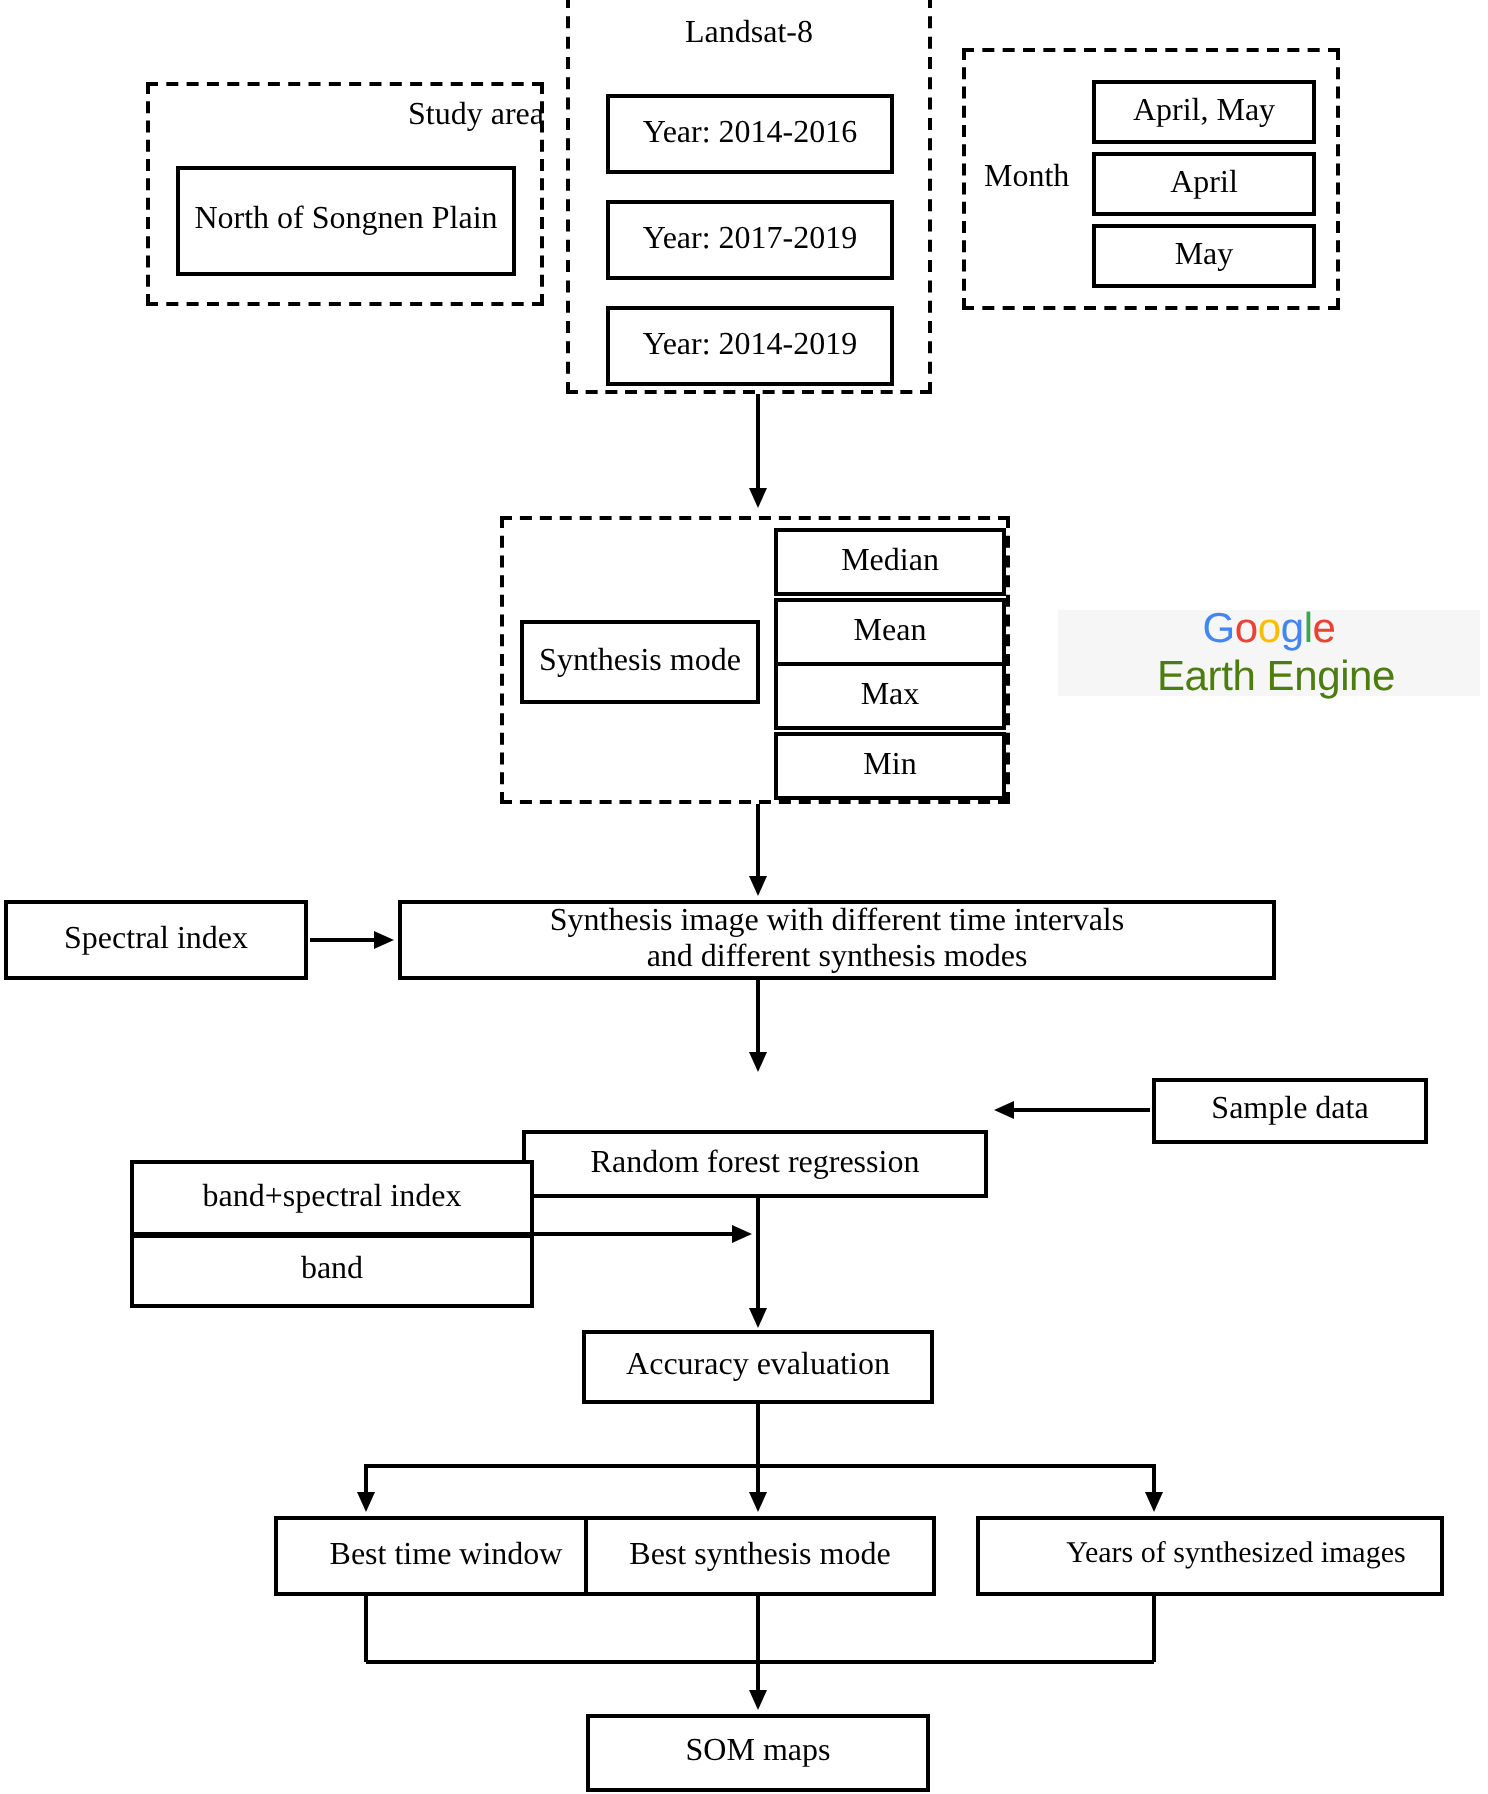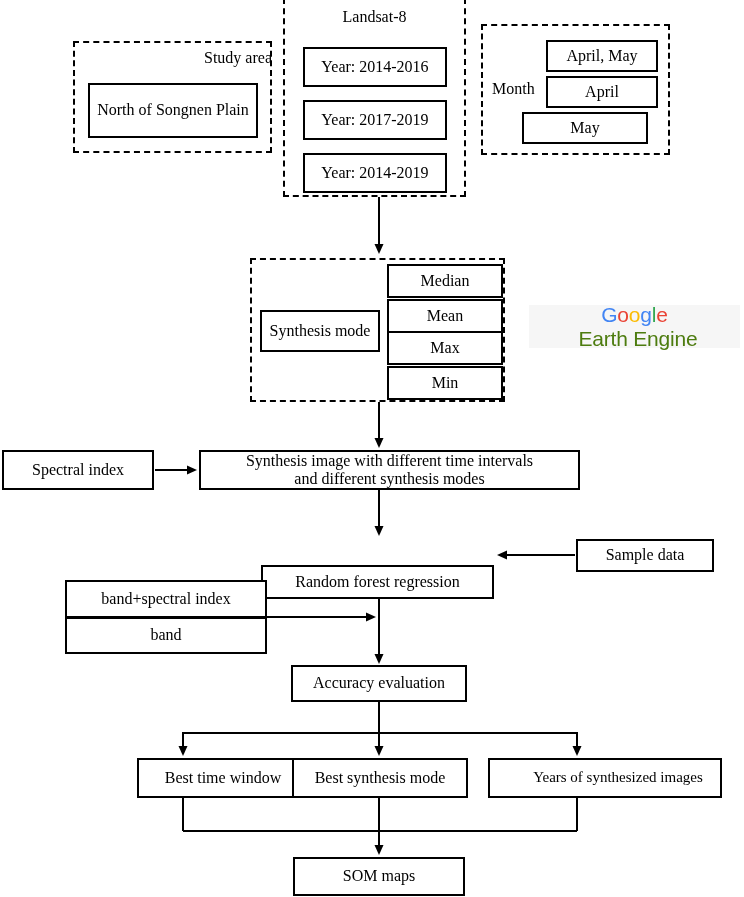--- a/index.html
+++ b/index.html
@@ -123,39 +123,39 @@
   <div class="group" style="left:283px; top:-2px; width:183px; height:199px;"></div>
   <div class="grouplabel" style="left:283px; top:8px; width:183px;">Landsat-8</div>
   <div class="box" style="left:303px; top:47px; width:144px; height:40px;">Year: 2014-2016</div>
   <div class="box" style="left:303px; top:100px; width:144px; height:40px;">Year: 2017-2019</div>
   <div class="box" style="left:303px; top:153px; width:144px; height:40px;">Year: 2014-2019</div>
 
   <div class="group" style="left:481px; top:24px; width:189px; height:131px;"></div>
   <div class="plain" style="left:492px; top:80px;">Month</div>
   <div class="box" style="left:546px; top:40px; width:112px; height:32px;">April, May</div>
   <div class="box" style="left:546px; top:76px; width:112px; height:32px;">April</div>
-  <div class="box" style="left:522px; top:112px; width:126px; height:32px;">May</div>
+  <div class="box" style="left:546px; top:112px; width:112px; height:32px;">May</div>
 
   <div class="group" style="left:250px; top:258px; width:255px; height:144px;"></div>
   <div class="box" style="left:260px; top:310px; width:120px; height:42px;">Synthesis mode</div>
   <div class="box" style="left:387px; top:264px; width:116px; height:34px;">Median</div>
   <div class="box" style="left:387px; top:299px; width:116px; height:34px;">Mean</div>
   <div class="box" style="left:387px; top:331px; width:116px; height:34px;">Max</div>
   <div class="box" style="left:387px; top:366px; width:116px; height:34px;">Min</div>
 
   <div class="gee" style="left:529px; top:305px; width:211px; height:43px;">
     <span>
       <span class="g1">G</span><span class="g2">o</span><span class="g3">o</span><span class="g4">g</span><span class="g5">l</span><span class="g6">e</span>
     </span>
     <span class="ee">Earth Engine</span>
   </div>
 
   <div class="box" style="left:2px; top:450px; width:152px; height:40px;">Spectral index</div>
 
-  <div class="box" style="left:199px; top:450px; width:381px; height:40px; flex-direction:column; justify-content:center;">
+  <div class="box" style="left:199px; top:450px; width:439px; height:40px; flex-direction:column; justify-content:center;">
     <span>Synthesis image with different time intervals</span>
     <span>and different synthesis modes</span>
   </div>
 
   <div class="box" style="left:261px; top:537px; width:233px; height:34px;margin-top:28px;">Random forest regression</div>
 
   <div class="box" style="left:576px; top:539px; width:138px; height:33px;">Sample data</div>
 
   <div class="box" style="left:65px; top:580px; width:202px; height:38px;">band+spectral index</div>
   <div class="box" style="left:65px; top:617px; width:202px; height:37px;">band</div>

